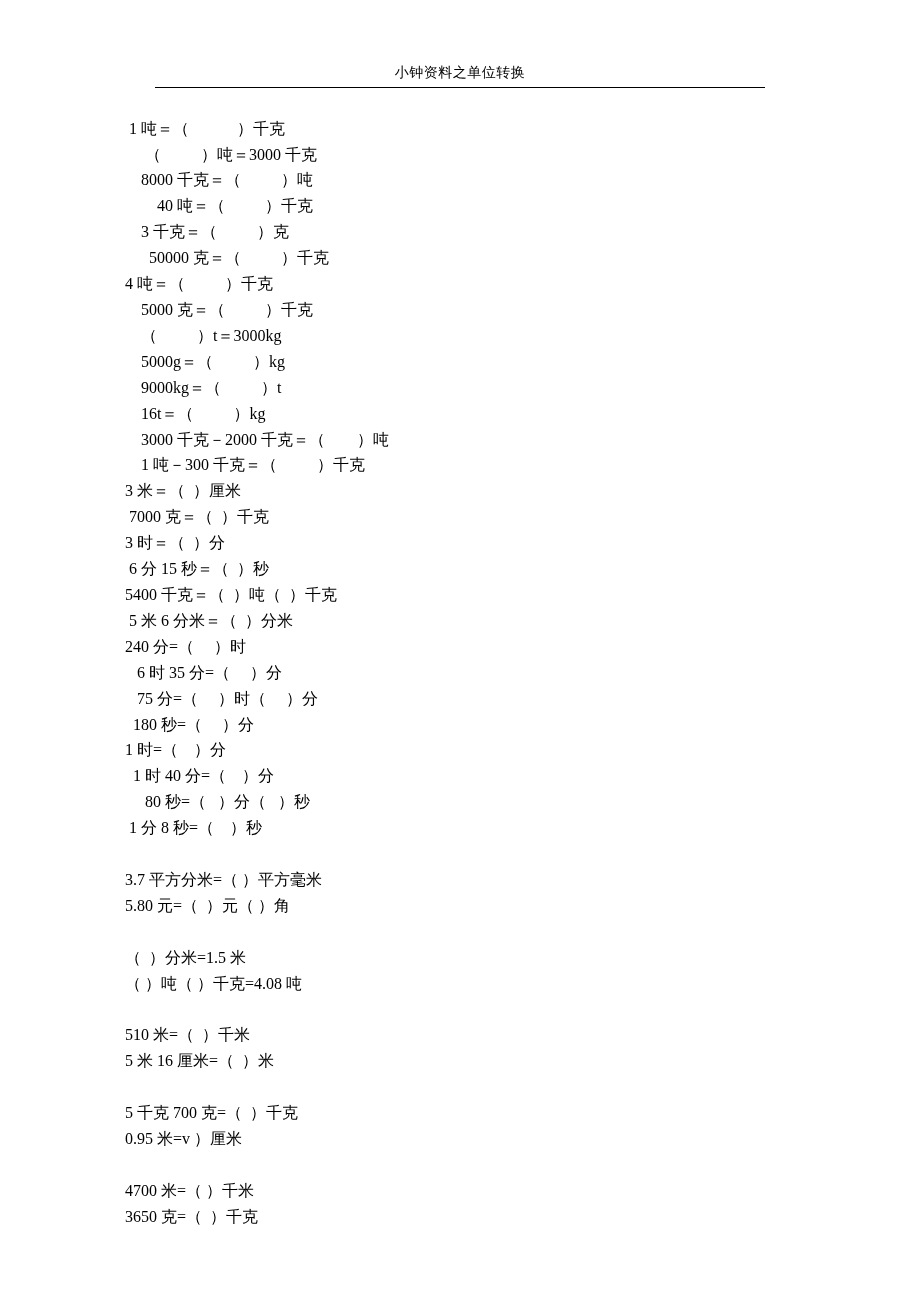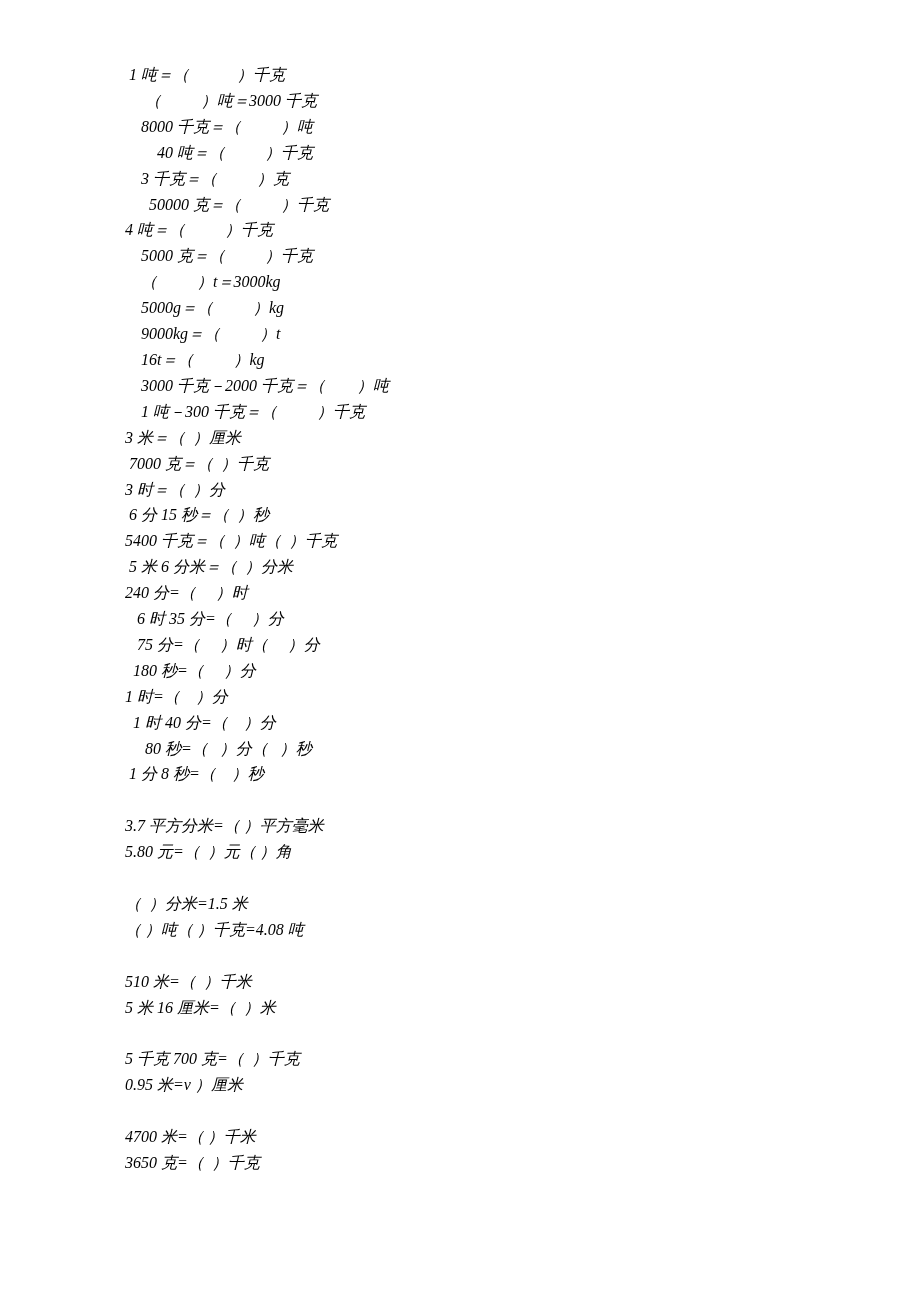--- a/index.html
+++ b/index.html
@@ -32,21 +32,21 @@
     content: "";
     position: absolute;
     bottom: 0;
     left: 30px;
     right: 30px;
     height: 0;
     border-bottom: 1.5px solid #000;
   }
   .content {
     white-space: pre;
-    font-style: italic;
   }
 </style>
 </head>
 <body>
 
 <div class="page">
+  <div class="header-line">小钟资料之单位转换</div>
   <div class="content" id="content"><div> 1 吨＝（            ）千克</div><div>     （          ）吨＝3000 千克</div><div>    8000 千克＝（          ）吨</div><div>        40 吨＝（          ）千克</div><div>    3 千克＝（          ）克</div><div>      50000 克＝（          ）千克</div><div>4 吨＝（          ）千克</div><div>    5000 克＝（          ）千克</div><div>    （          ）t＝3000kg</div><div>    5000g＝（          ）kg</div><div>    9000kg＝（          ）t</div><div>    16t＝（          ）kg</div><div>    3000 千克－2000 千克＝（        ）吨</div><div>    1 吨－300 千克＝（          ）千克</div><div>3 米＝（  ）厘米</div><div> 7000 克＝（  ）千克</div><div>3 时＝（  ）分</div><div> 6 分 15 秒＝（  ）秒</div><div>5400 千克＝（  ）吨（  ）千克</div><div> 5 米 6 分米＝（  ）分米</div><div>240 分=（     ）时</div><div>   6 时 35 分=（     ）分</div><div>   75 分=（     ）时（     ）分</div><div>  180 秒=（     ）分</div><div>1 时=（    ）分</div><div>  1 时 40 分=（    ）分</div><div>     80 秒=（   ）分（   ）秒</div><div> 1 分 8 秒=（    ）秒</div><div>&nbsp;</div><div>3.7 平方分米=（ ）平方毫米</div><div>5.80 元=（  ）元（ ）角</div><div>&nbsp;</div><div>（  ）分米=1.5 米</div><div>（ ）吨（ ）千克=4.08 吨</div><div>&nbsp;</div><div>510 米=（  ）千米</div><div>5 米 16 厘米=（  ）米</div><div>&nbsp;</div><div>5 千克 700 克=（  ）千克</div><div>0.95 米=v ）厘米</div><div>&nbsp;</div><div>4700 米=（ ）千米</div><div>3650 克=（  ）千克</div></div>
 </div>
 
 </body></html>

